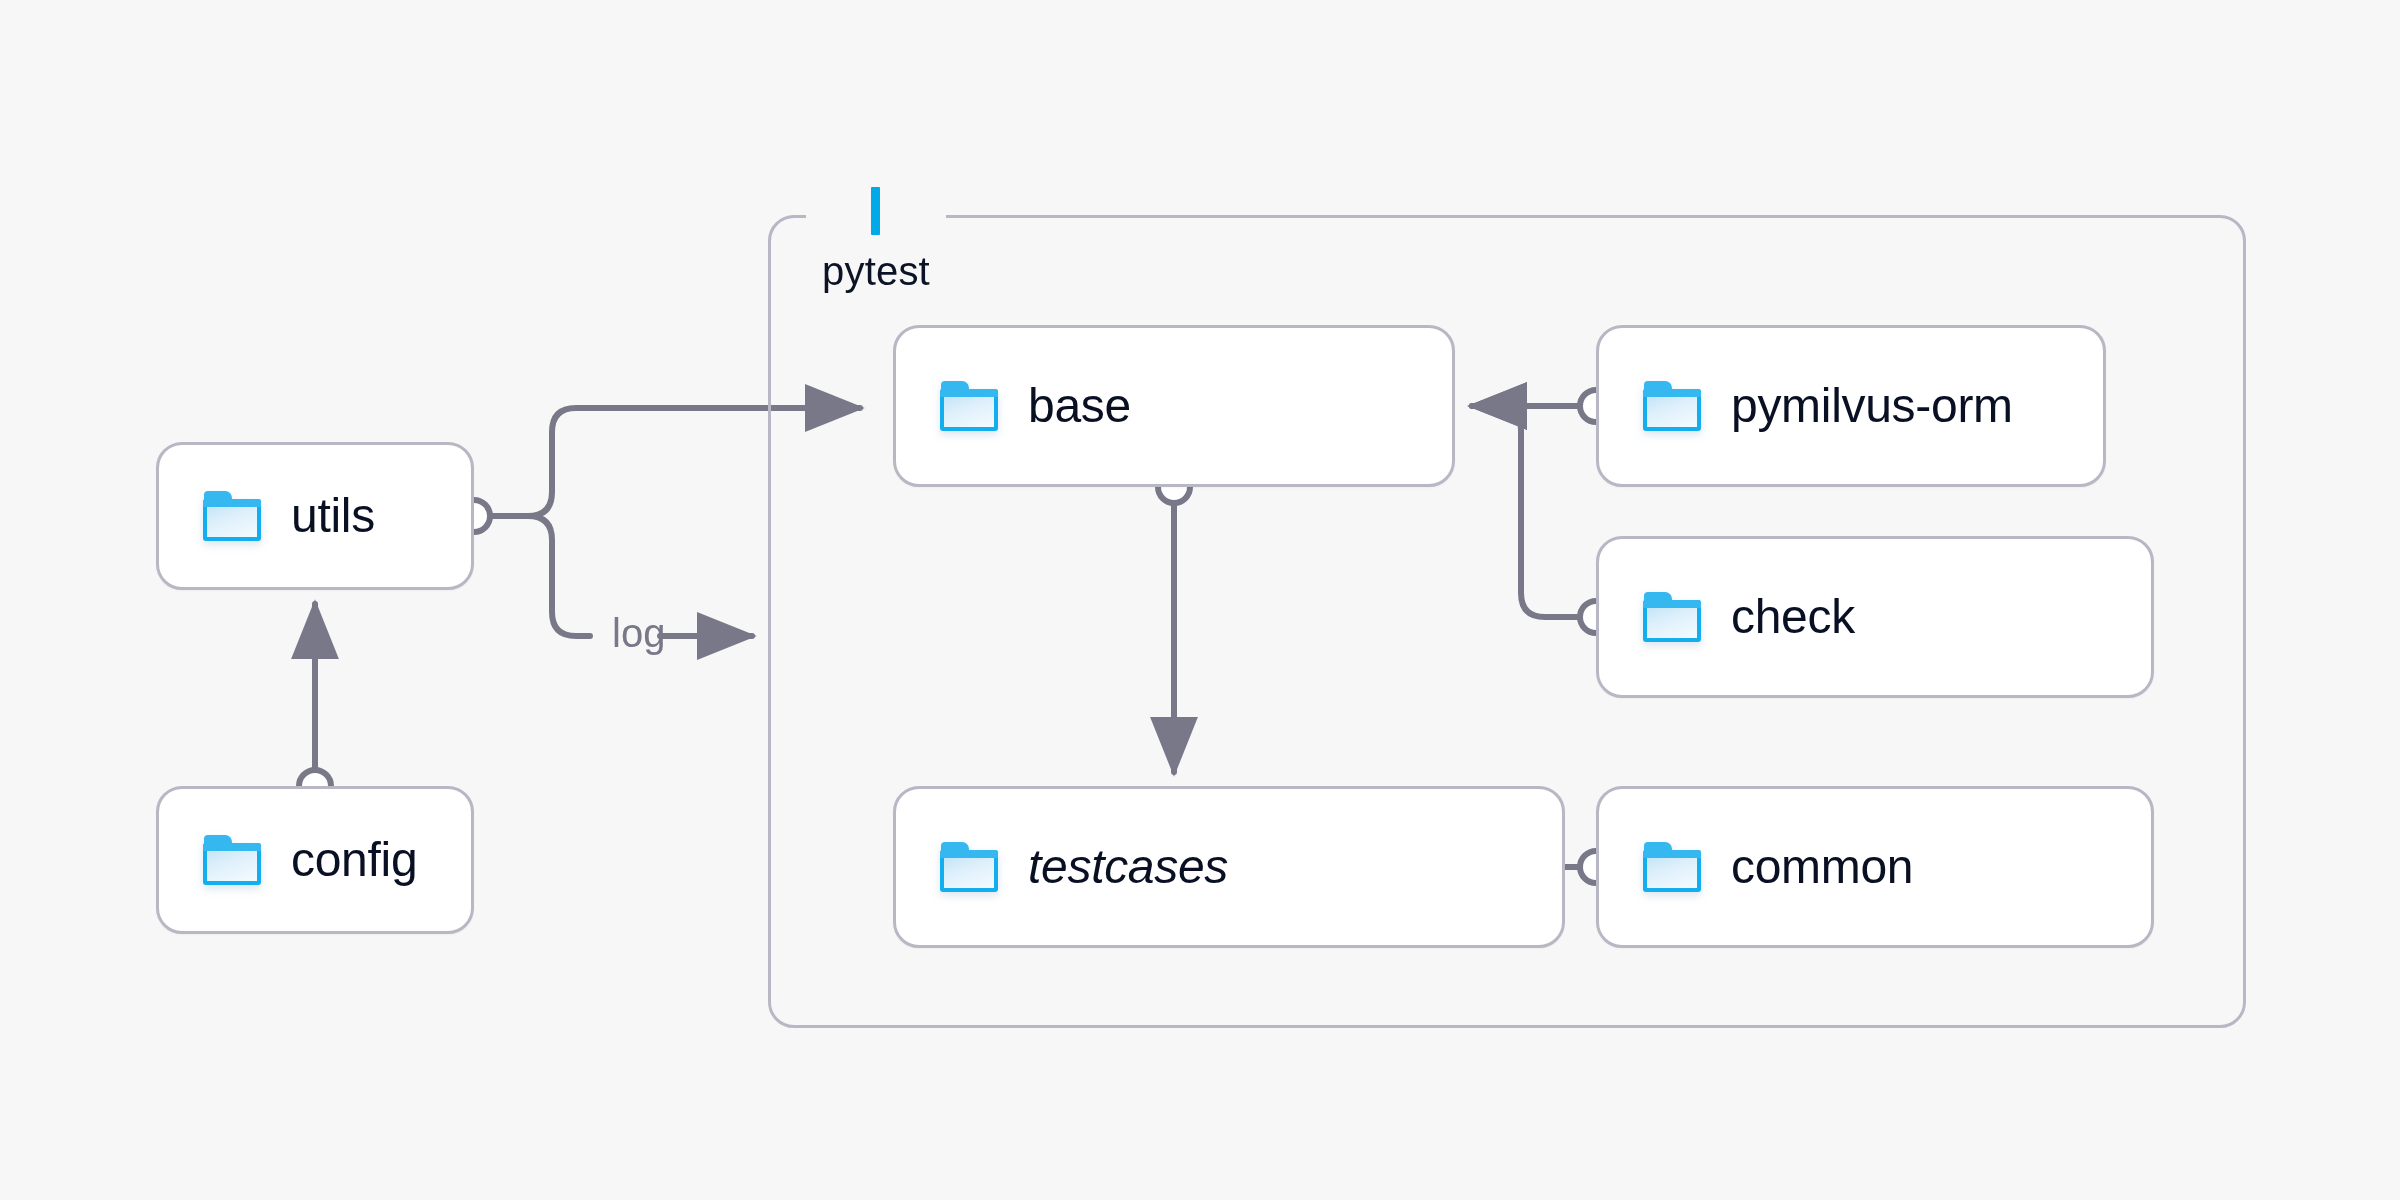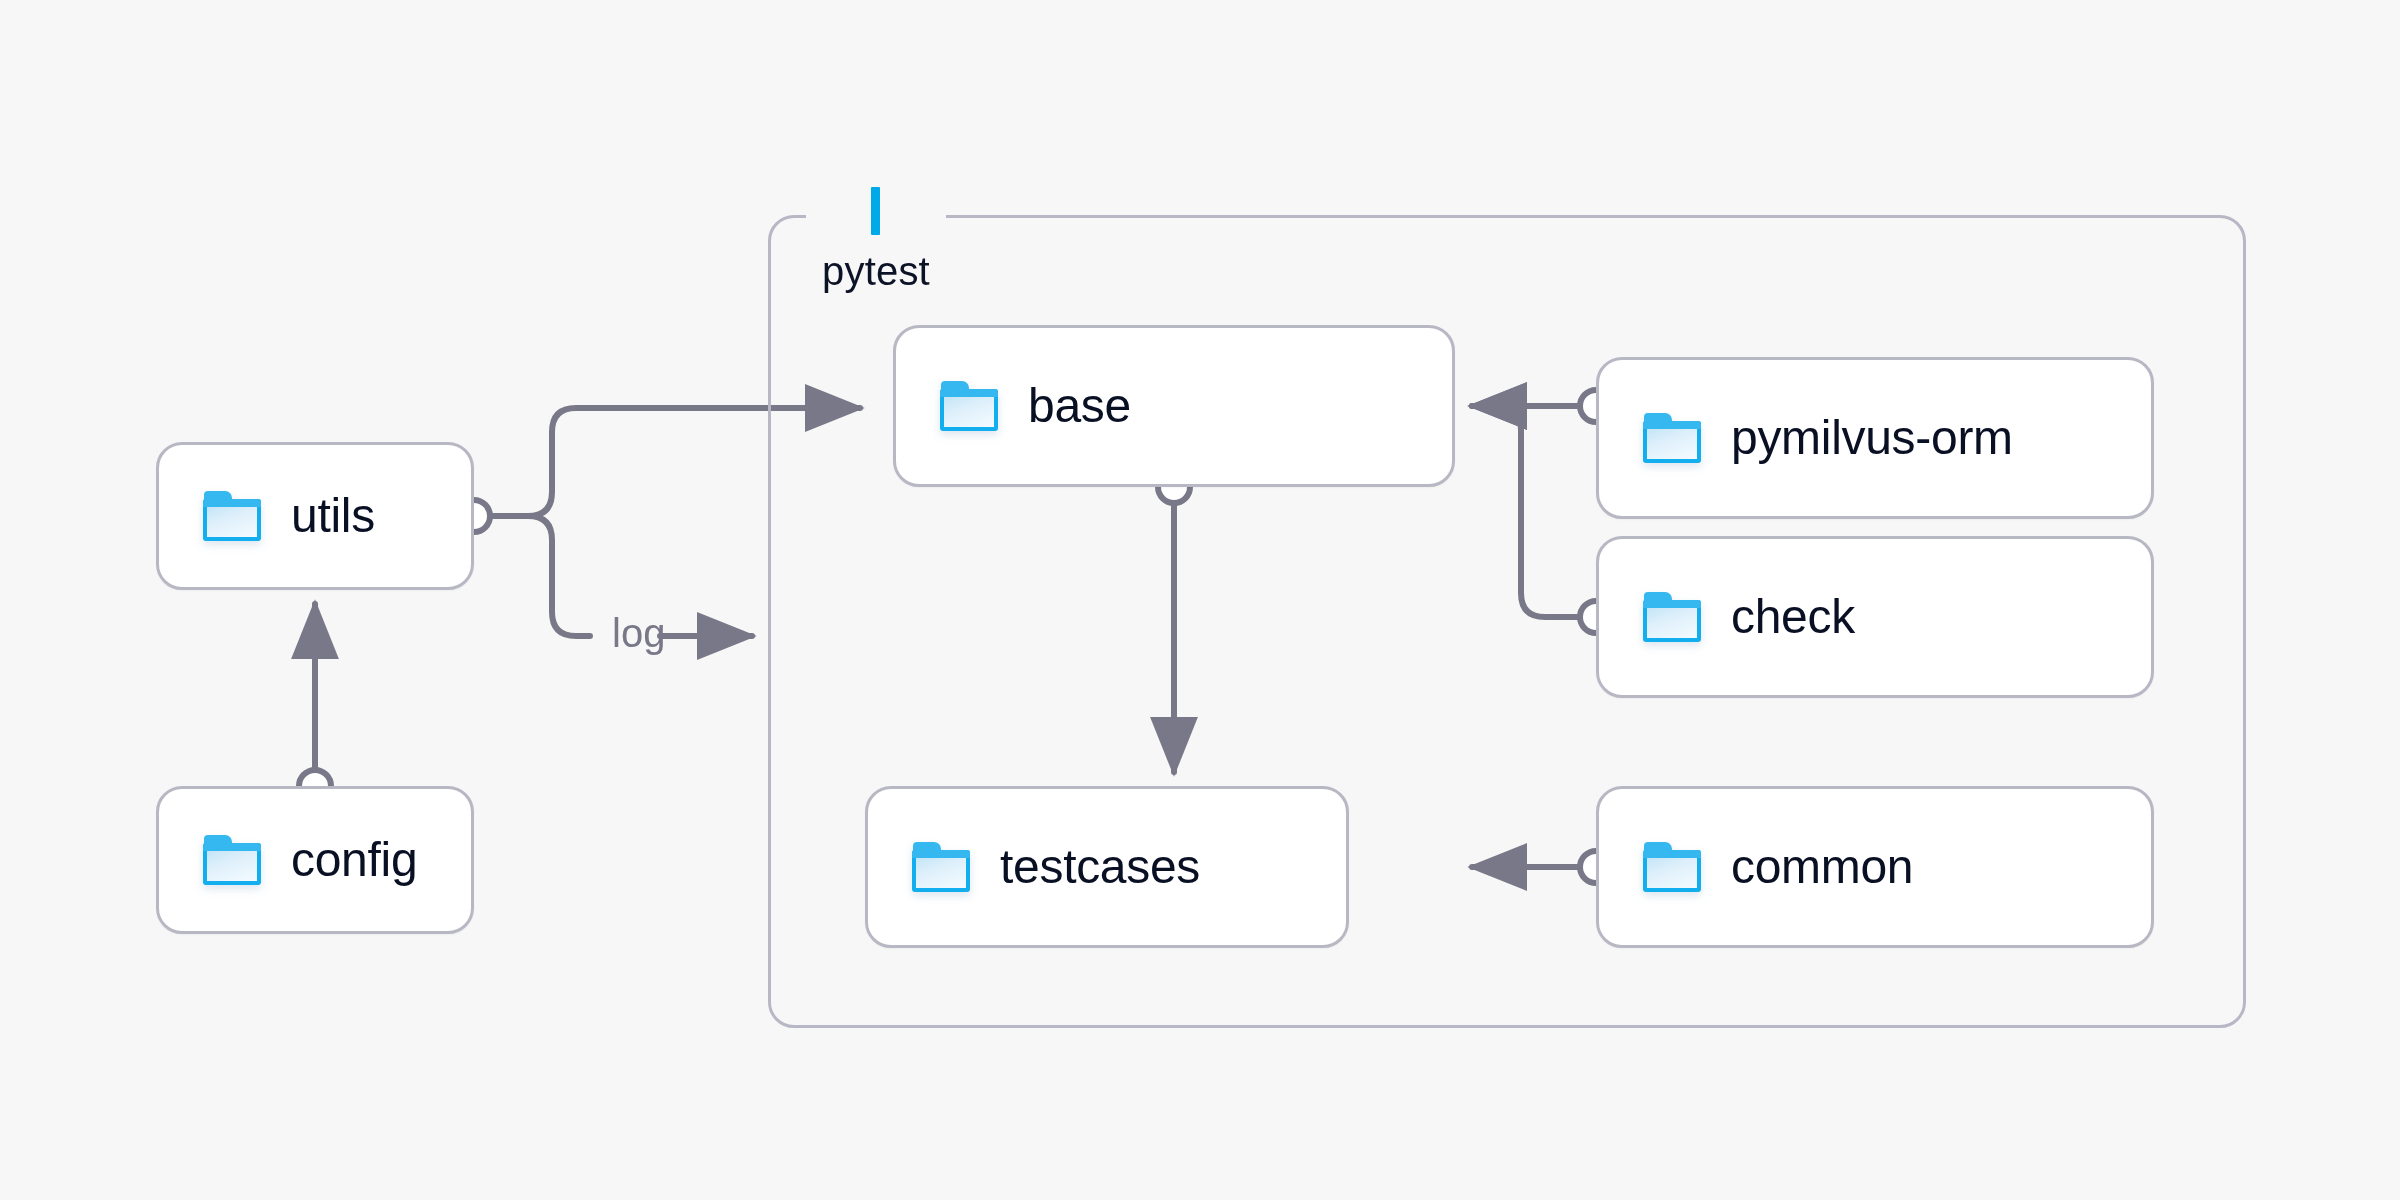--- a/index.html
+++ b/index.html
@@ -192,30 +192,30 @@
 
   <div class="node" id="node-base" style="left: 893px; top: 325px; width: 562px; height: 162px;">
     <span class="folder">
       <span class="tab"></span>
         <span class="body"></span>
         <span class="lip"></span>
     </span>
     <span class="label">base</span>
   </div>
 
-  <div class="node" id="node-testcases" style="left: 865px; top: 786px; width: 484px; height: 162px;">
+  <div class="node" id="node-testcases" style="left: 893px; top: 786px; width: 672px; height: 162px; font-style: italic;">
     <span class="folder">
       <span class="tab"></span>
         <span class="body"></span>
         <span class="lip"></span>
     </span>
     <span class="label">testcases</span>
   </div>
 
-  <div class="node" id="node-pymilvus-orm" style="left: 1596px; top: 325px; width: 558px; height: 162px; margin-top: 32px;">
+  <div class="node" id="node-pymilvus-orm" style="left: 1596px; top: 325px; width: 510px; height: 162px;">
     <span class="folder">
       <span class="tab"></span>
         <span class="body"></span>
         <span class="lip"></span>
     </span>
     <span class="label">pymilvus-orm</span>
   </div>
 
   <div class="node" id="node-check" style="left: 1596px; top: 536px; width: 558px; height: 162px;">
     <span class="folder">

